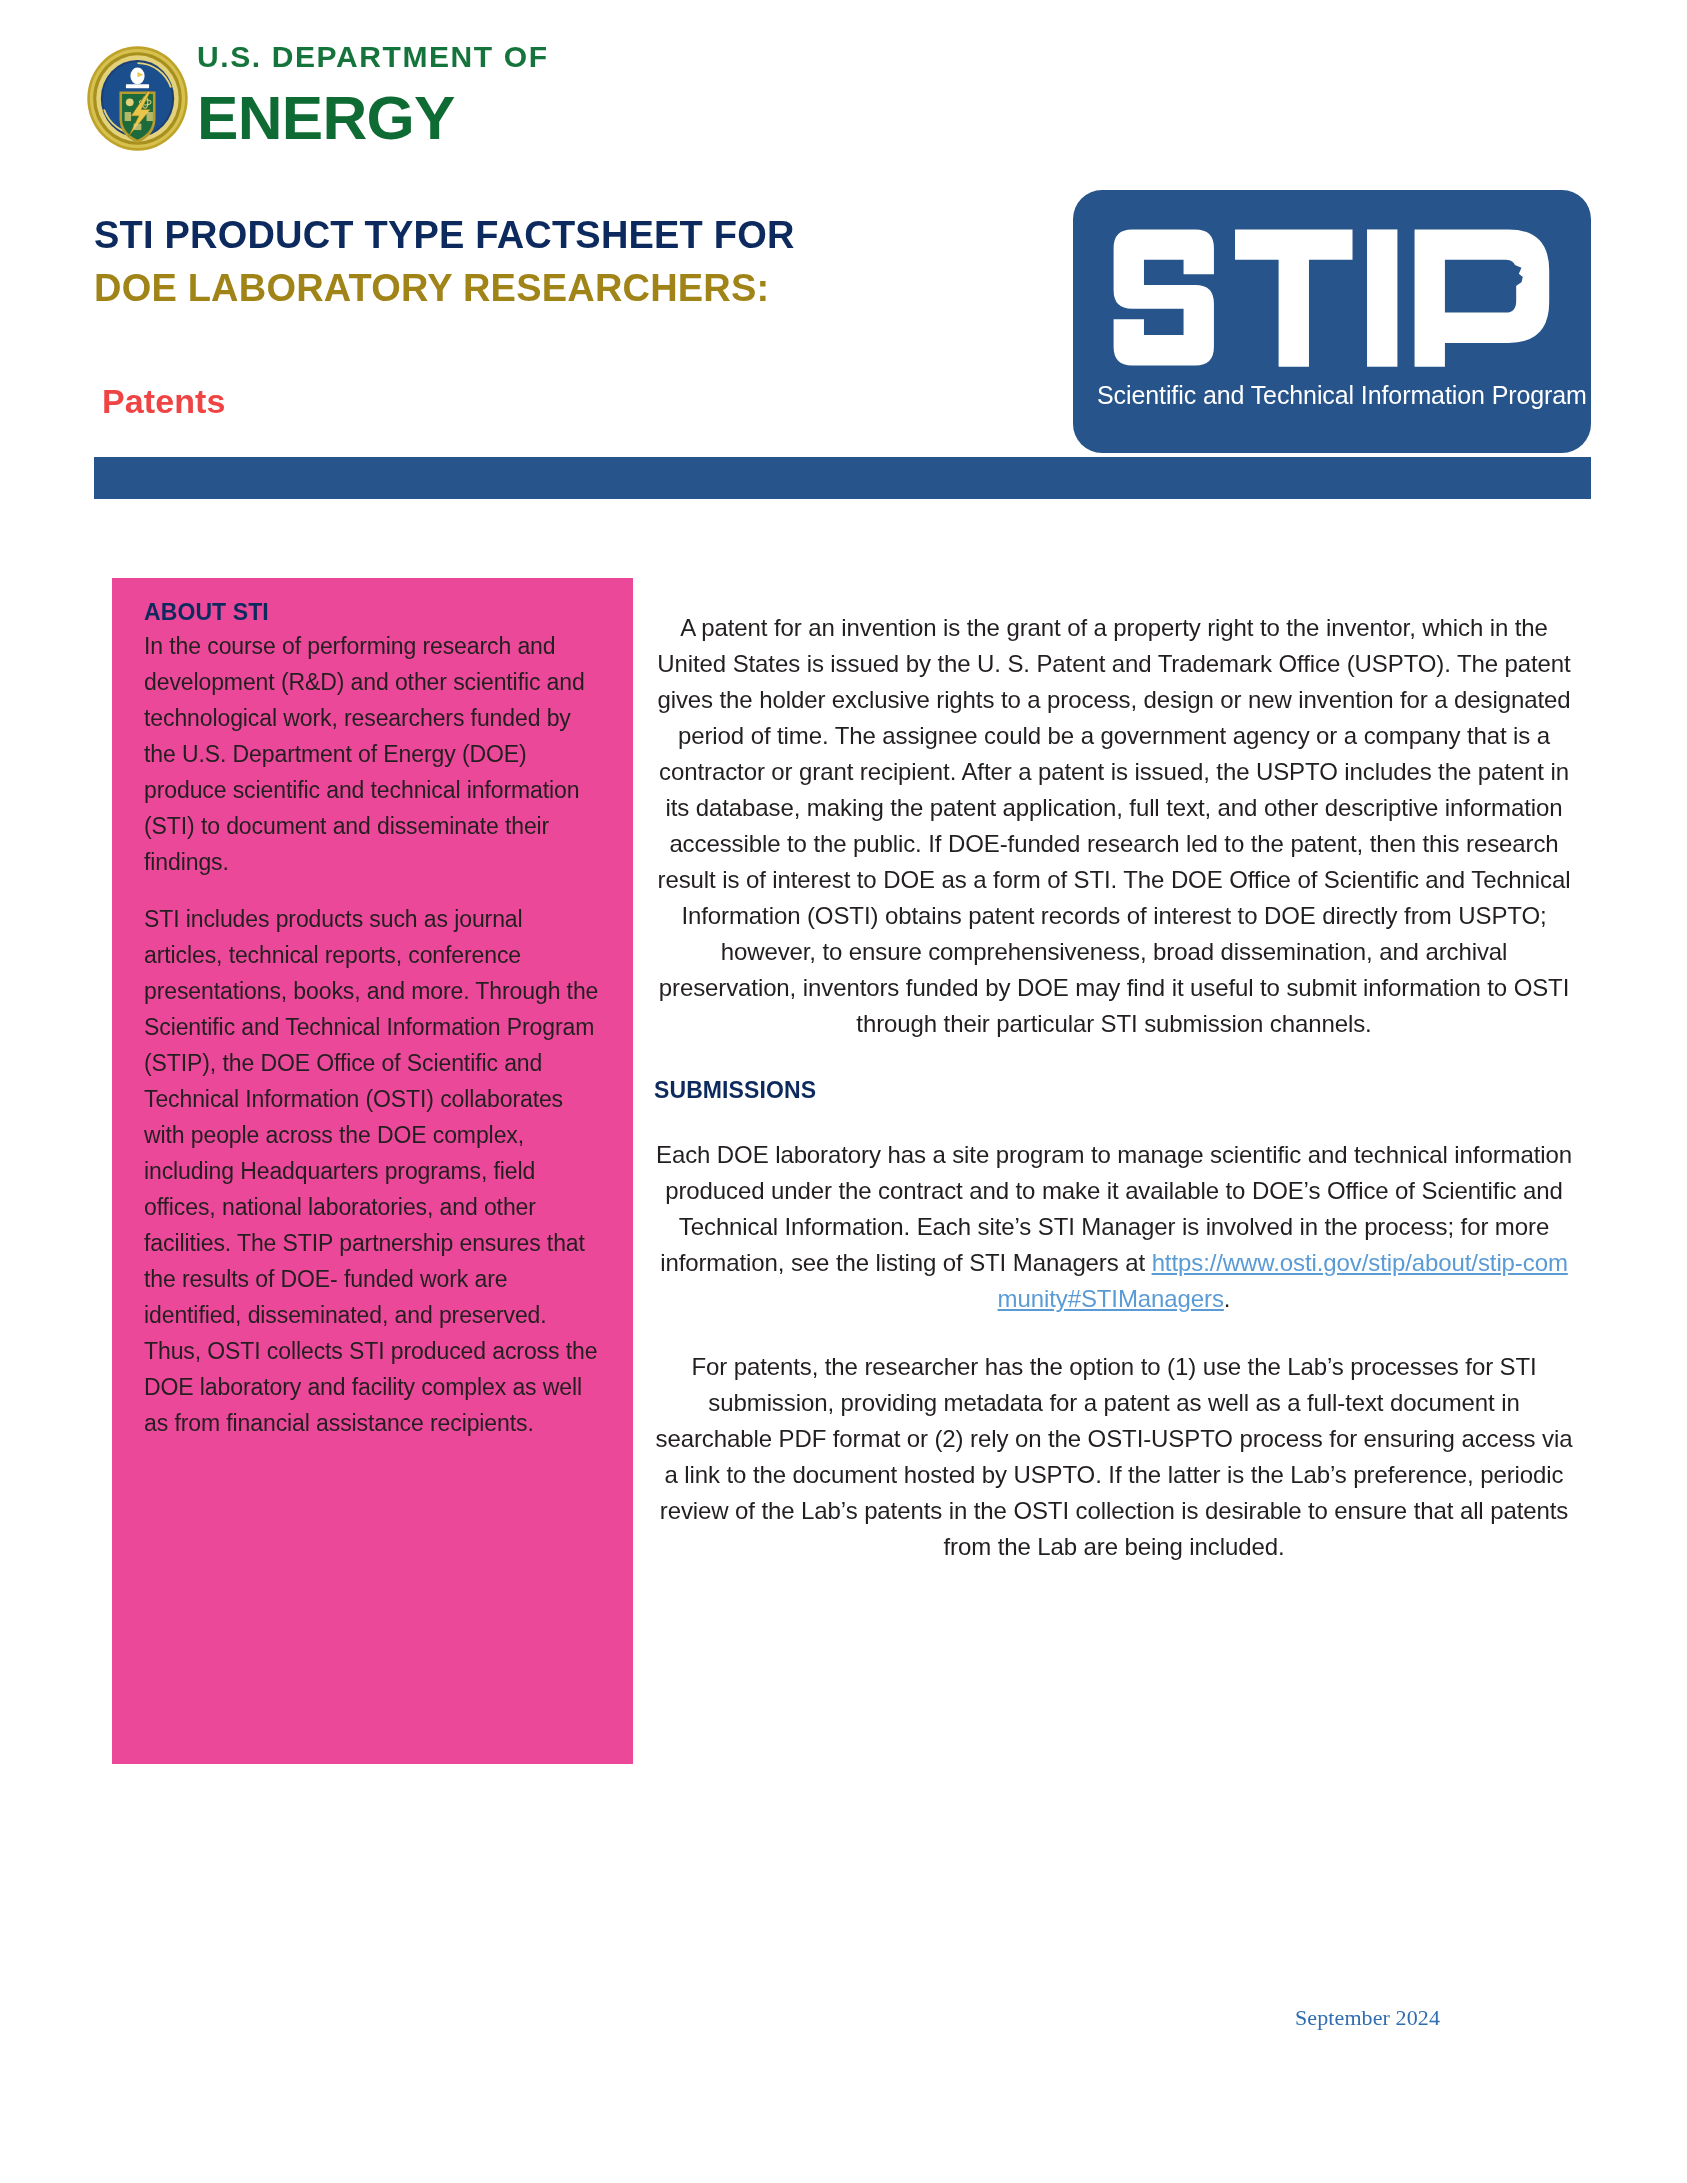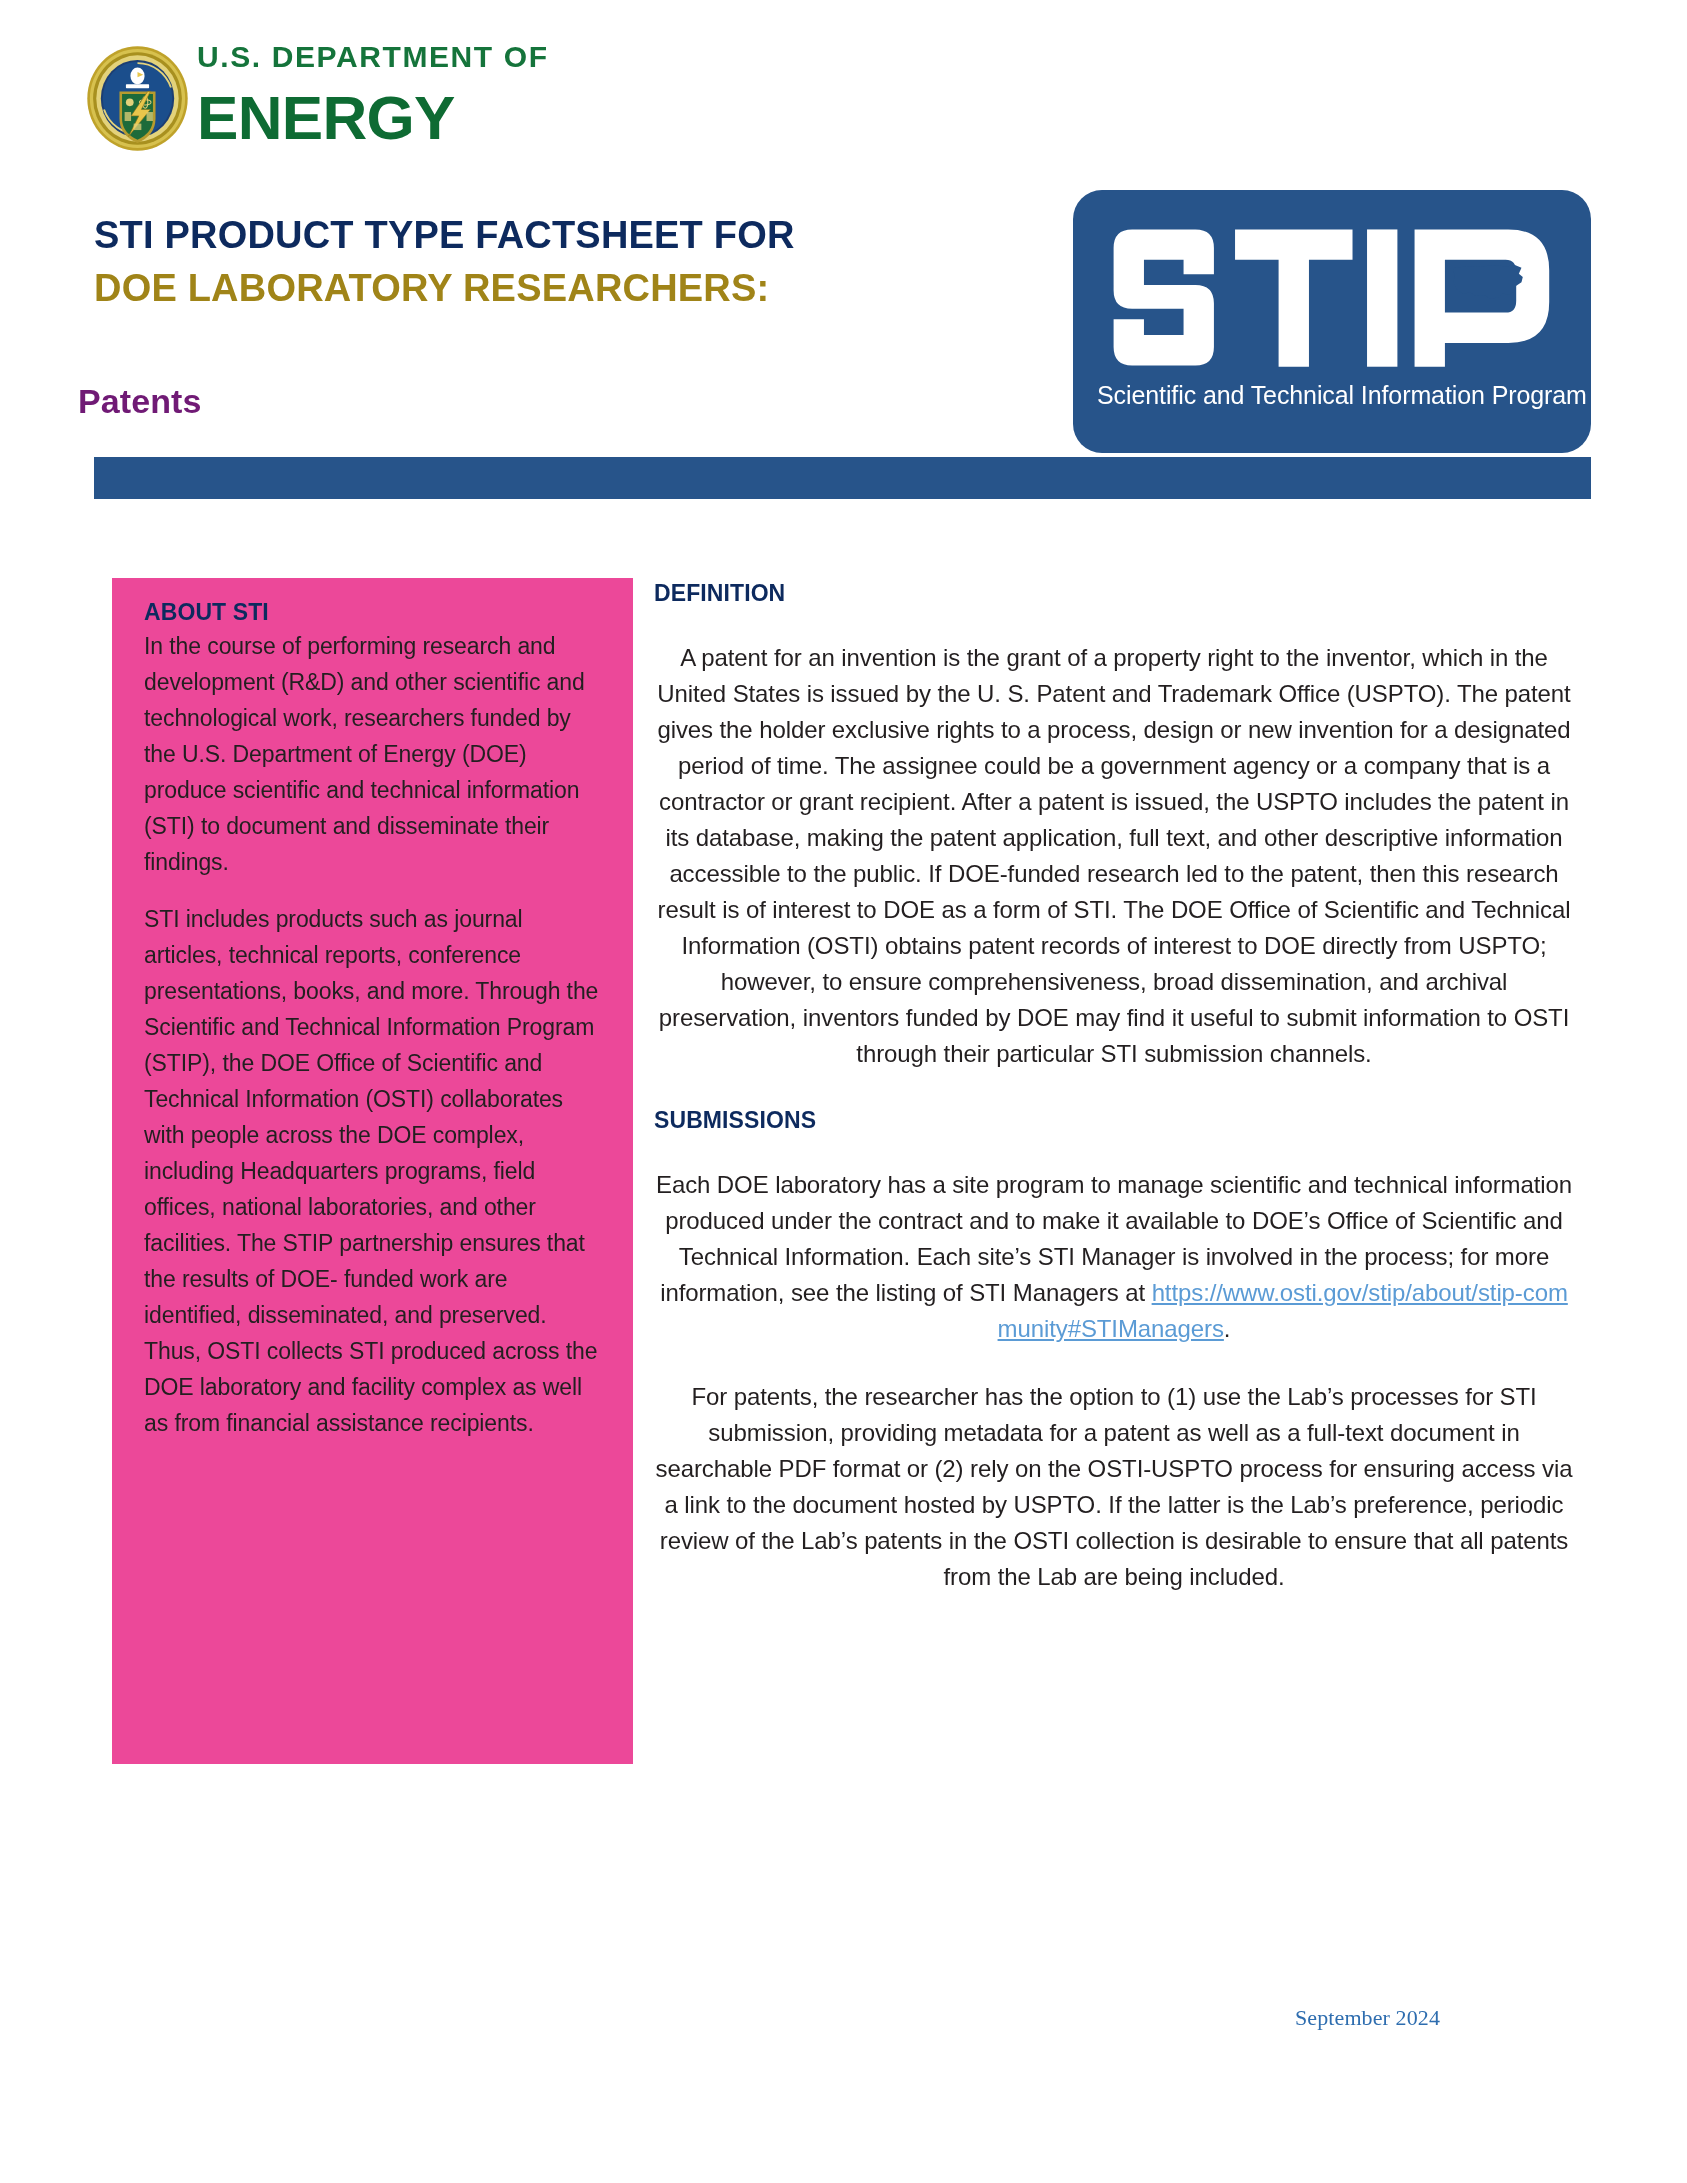--- a/index.html
+++ b/index.html
@@ -72,25 +72,25 @@
   }
   #doc-subtitle {
     font-size: 38px;
     font-weight: bold;
     color: #A08418;
     line-height: 53px;
     letter-spacing: 0.2px;
   }
   #doc-producttype {
     position: absolute;
-    left: 78px;
+    left: 102px;
     top: 382px;
     font-size: 34px;
     font-weight: bold;
-    color: #701a75;
+    color: #ef4444;
     letter-spacing: 0.1px;
   }
 
   
   #stip-logo-box {
     position: absolute;
     left: 1073px;
     top: 190px;
     width: 518px;
     height: 263px;
@@ -262,21 +262,20 @@
 
 <div id="blue-banner"></div>
 
 <div id="sidebar">
   <div id="sidebar-heading">ABOUT STI</div>
   <p class="sidebar-para">In the course of performing research and development (R&amp;D) and other scientific and technological work, researchers funded by the U.S. Department of Energy (DOE) produce scientific and technical information (STI) to document and disseminate their findings.</p>
   <p class="sidebar-para">STI includes products such as journal articles, technical reports, conference presentations, books, and more. Through the Scientific and Technical Information Program (STIP), the DOE Office of Scientific and Technical Information (OSTI) collaborates with people across the DOE complex, including Headquarters programs, field offices, national laboratories, and other facilities. The STIP partnership ensures that the results of DOE- funded work are identified, disseminated, and preserved. Thus, OSTI collects STI produced across the DOE laboratory and facility complex as well as from financial assistance recipients.</p>
 </div>
 
 <div id="main-col">
-  <div class="main-heading">DEFINITION</div>
   <p class="main-para">A patent for an invention is the grant of a property right to the inventor, which in the United States is issued by the U. S. Patent and Trademark Office (USPTO). The patent gives the holder exclusive rights to a process, design or new invention for a designated period of time. The assignee could be a government agency or a company that is a contractor or grant recipient. After a patent is issued, the USPTO includes the patent in its database, making the patent application, full text, and other descriptive information accessible to the public. If DOE-funded research led to the patent, then this research result is of interest to DOE as a form of STI. The DOE Office of Scientific and Technical Information (OSTI) obtains patent records of interest to DOE directly from USPTO; however, to ensure comprehensiveness, broad dissemination, and archival preservation, inventors funded by DOE may find it useful to submit information to OSTI through their particular STI submission channels.</p>
 
   <div class="main-heading gap-before-heading">SUBMISSIONS</div>
 
   <p class="main-para"><span>Each DOE laboratory has a site program to manage scientific and technical information produced under the contract and to make it available to DOE’s Office of Scientific and Technical Information. Each site’s STI Manager is involved in the process; for more information, see the listing of STI Managers at </span><a class="doclink" href="#">https://www.osti.gov/stip/about/stip-community#STIManagers</a><span>.</span></p>
 
   <p class="main-para">For patents, the researcher has the option to (1) use the Lab’s processes for STI submission, providing metadata for a patent as well as a full-text document in searchable PDF format or (2) rely on the OSTI-USPTO process for ensuring access via a link to the document hosted by USPTO. If the latter is the Lab’s preference, periodic review of the Lab’s patents in the OSTI collection is desirable to ensure that all patents from the Lab are being included.</p>
 </div>
 
 <div id="footer-date">September 2024</div>

